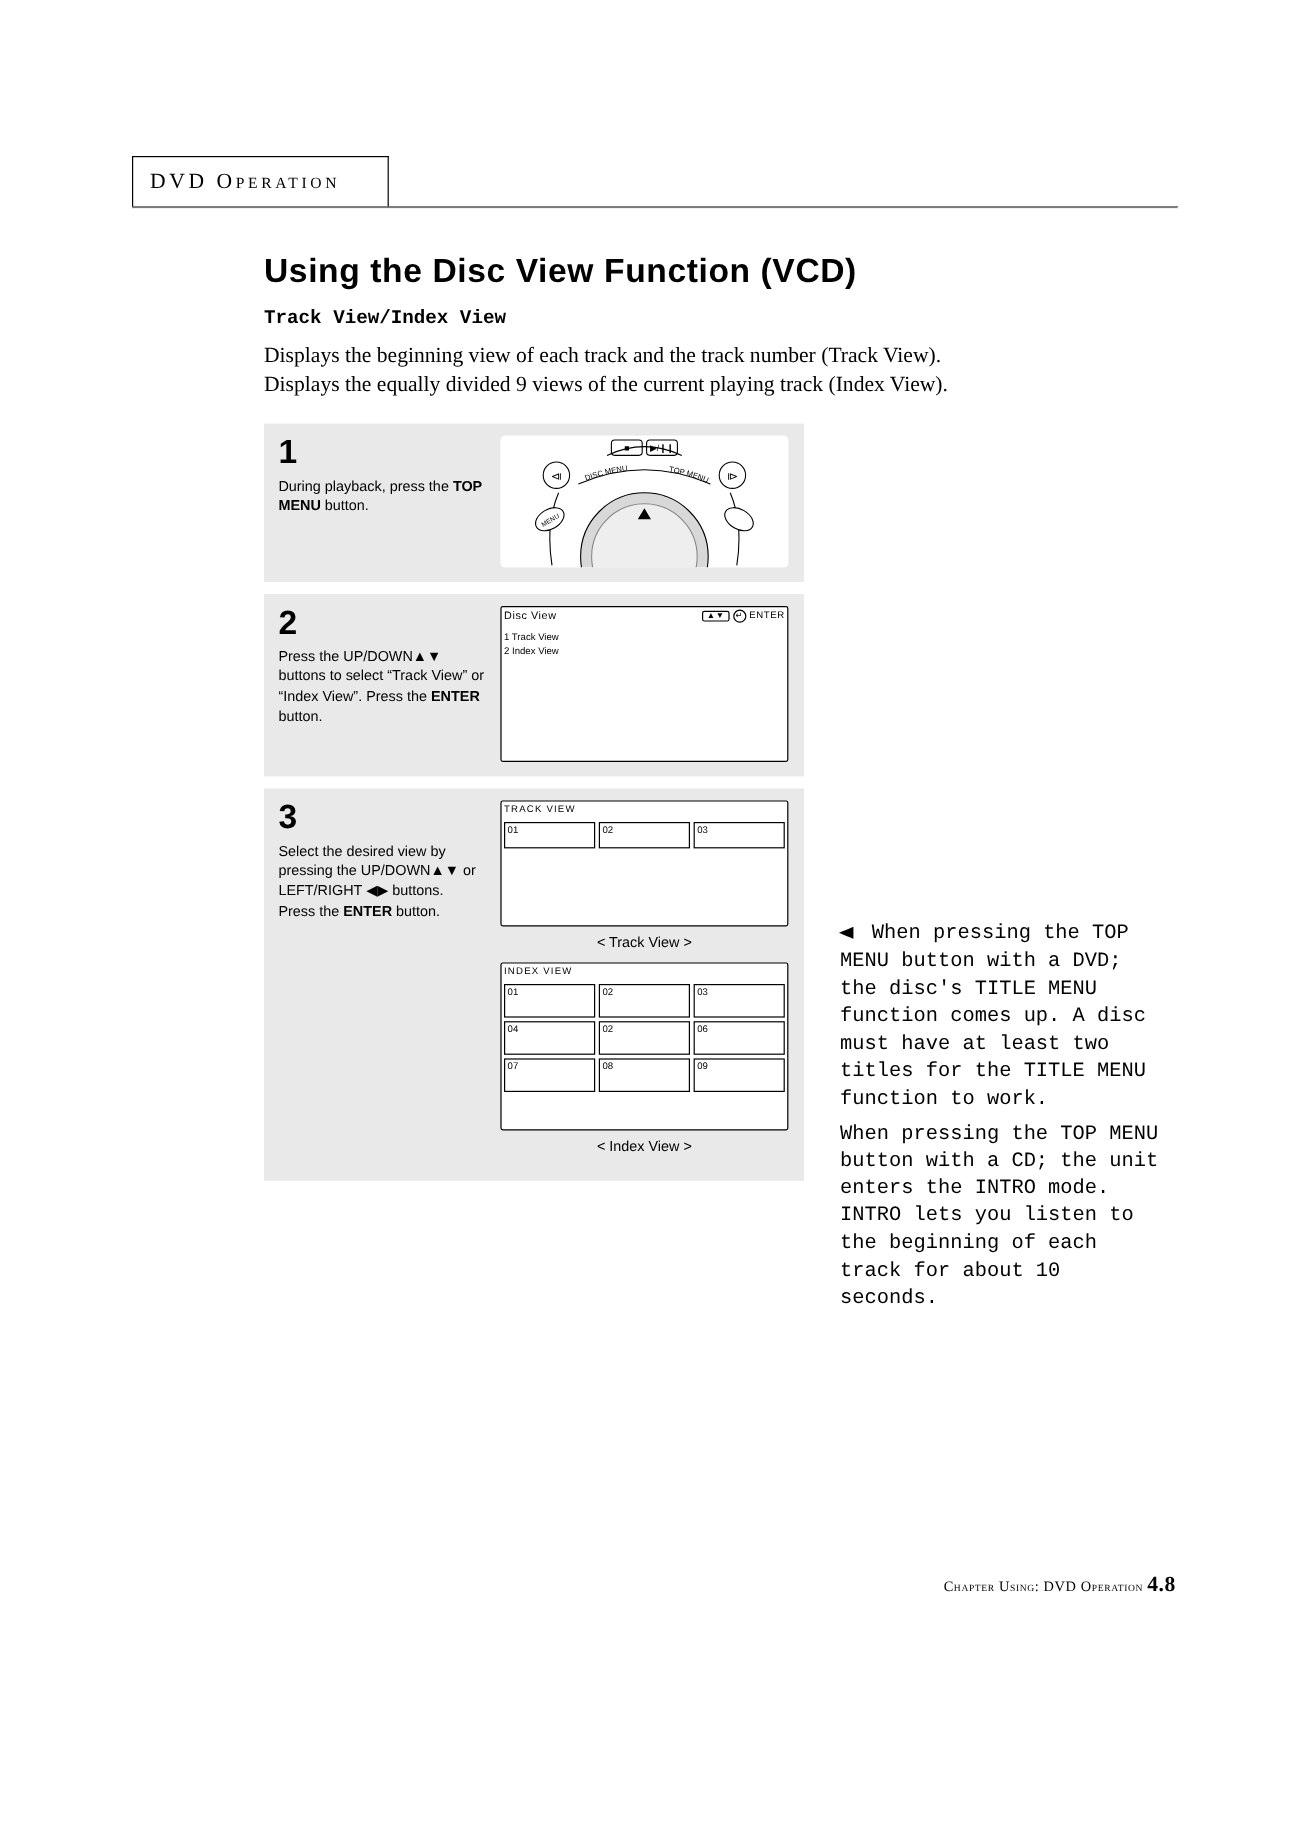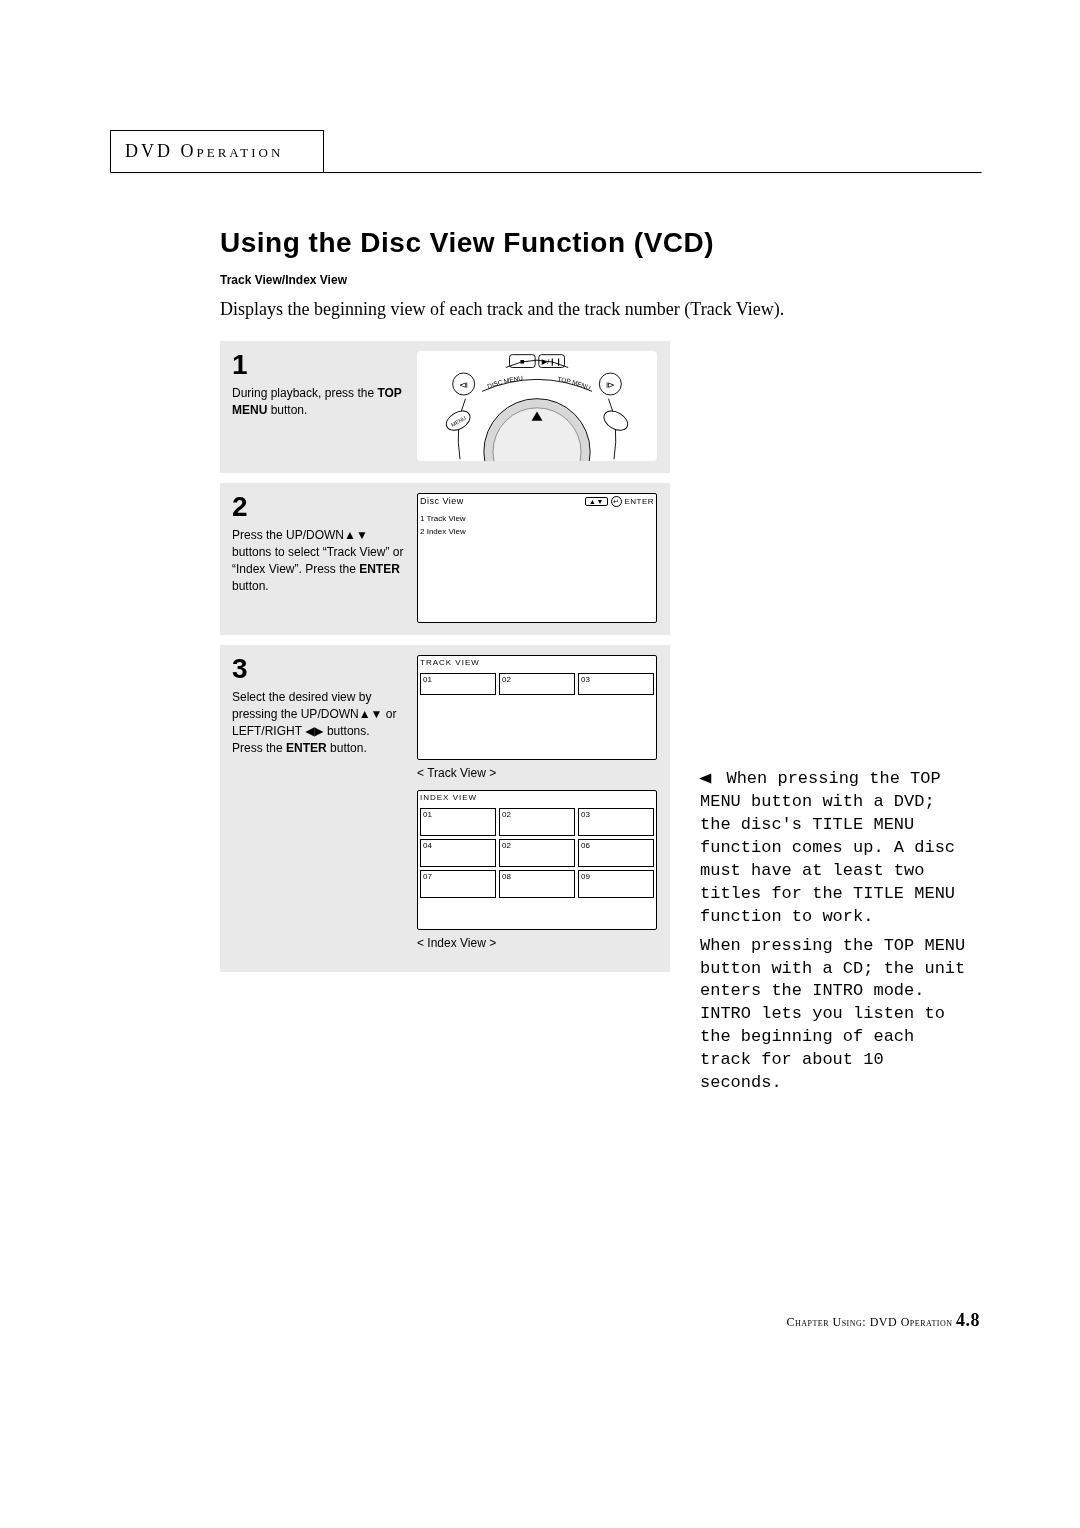--- a/index.html
+++ b/index.html
@@ -28,34 +28,34 @@
     font-size: 18px;
     font-variant: small-caps;
   }
   .rule {
     border-top: 1.5px solid #000;
     width: 870px;
     margin: 0;
   }
   .content {
     margin-left: 110px;
-    margin-top: 53px;
+    margin-top: 36px;
     width: 760px;
   }
   h1.title {
     font-family: Arial, Helvetica, sans-serif;
     font-weight: 800;
     font-size: 28px;
     letter-spacing: 0.5px;
     margin: 0 0 14px 0;
   }
   h2.subtitle {
-    font-family: Liberation Sans, sans-serif;
+    font-family: Liberation Mono, monospace;
     font-weight: 800;
-    font-size: 12px;
+    font-size: 16px;
     margin: 0 0 10px 0;
   }
   .intro {
     font-family: "Times New Roman", Times, serif;
     font-size: 18px;
     line-height: 1.35;
     margin-bottom: 20px;
   }
 
   .step-panel {
@@ -102,20 +102,21 @@
     height: 130px;
     position: relative;
     font-family: Arial, Helvetica, sans-serif;
     font-size: 9px;
     box-sizing: border-box;
     padding: 2px;
   }
   .caption {
     font-family: Arial, Helvetica, sans-serif;
     font-size: 12px;
+    text-align: center;
     margin: 6px 0 10px 0;
   }
   .thumb-grid {
     display: grid;
     grid-template-columns: repeat(3, 1fr);
     gap: 3px;
     margin-top: 6px;
   }
   .thumb {
     border: 1px solid #000;
@@ -178,20 +179,21 @@
   <div class="section-tab">DVD Operation</div>
   <hr class="rule">
 
   <div class="content">
 
     <h1 class="title">Using the Disc View Function (VCD)</h1>
     <h2 class="subtitle">Track View/Index View</h2>
 
     <div class="intro">
       <div>Displays the beginning view of each track and the track number (Track View).</div>
+      <div>Displays the equally divided 9 views of the current playing track (Index View).</div>
     </div>
 
     <div class="step-panel">
       <div class="step-text">
         <span class="step-num">1</span>
         <span>During playback, press the </span><span class="bold">TOP MENU</span><span> button.</span>
       </div>
       <div class="step-illus">
         <div class="remote">
           <svg viewBox="0 0 240 120">

